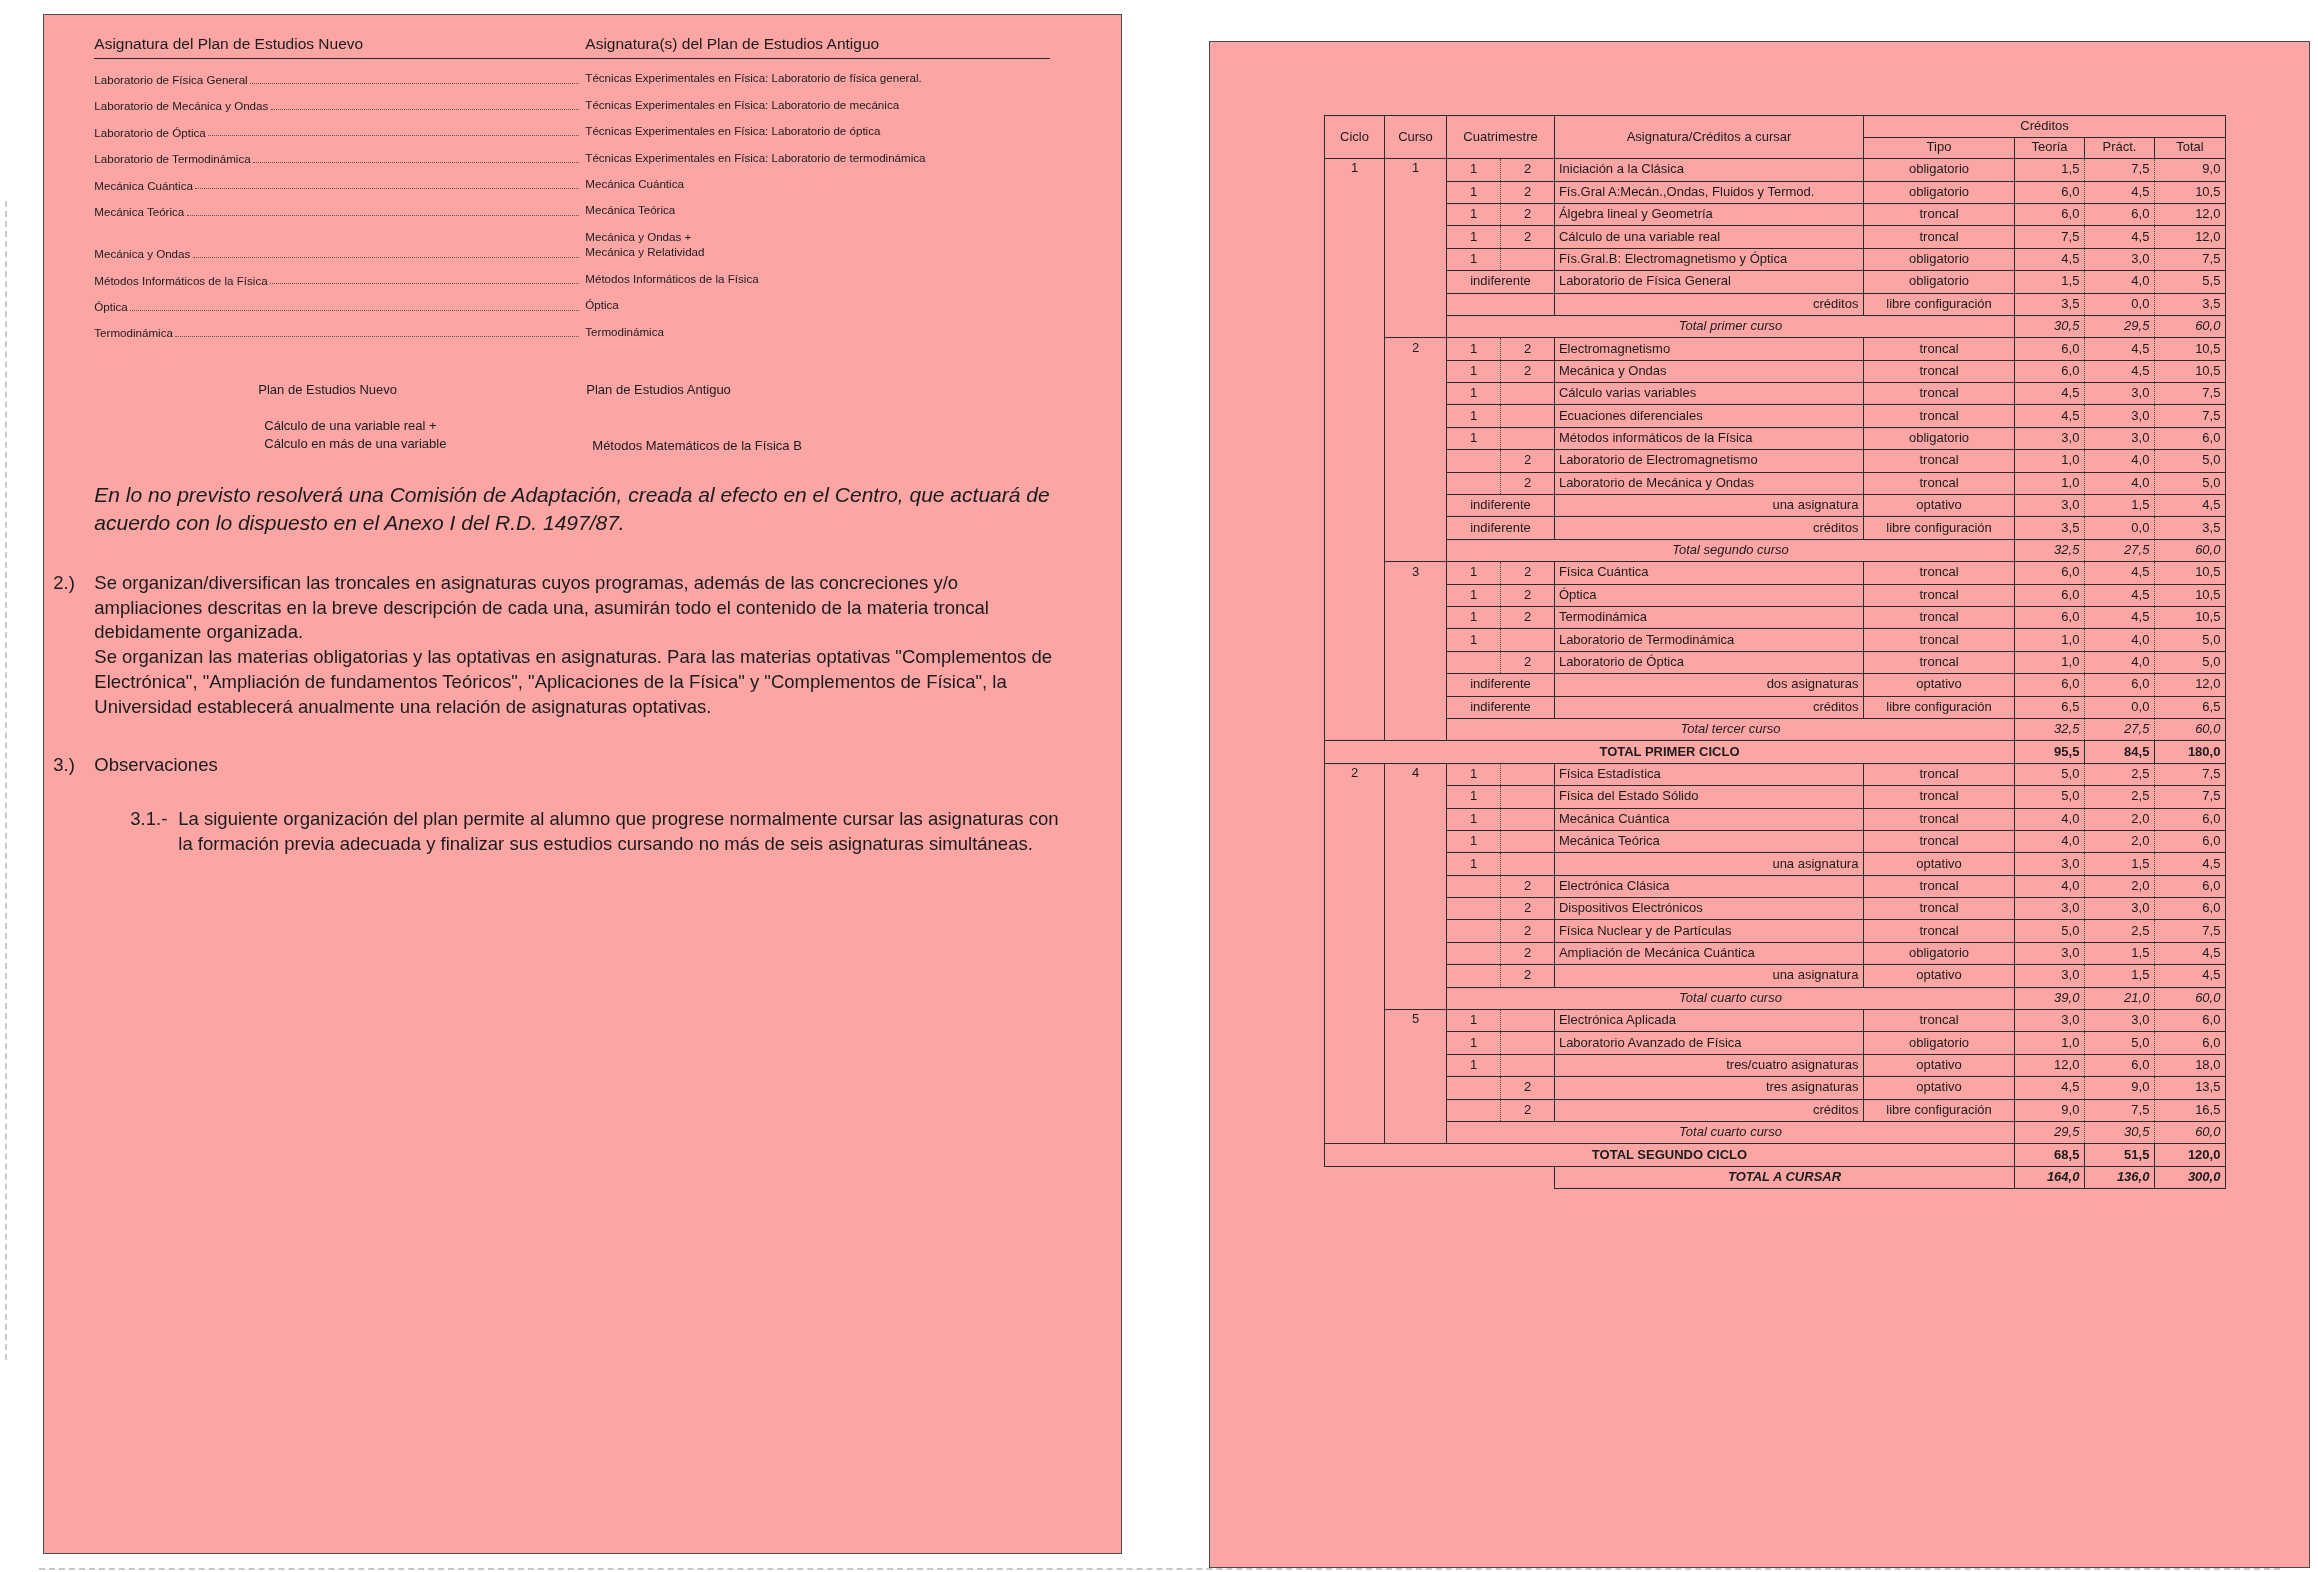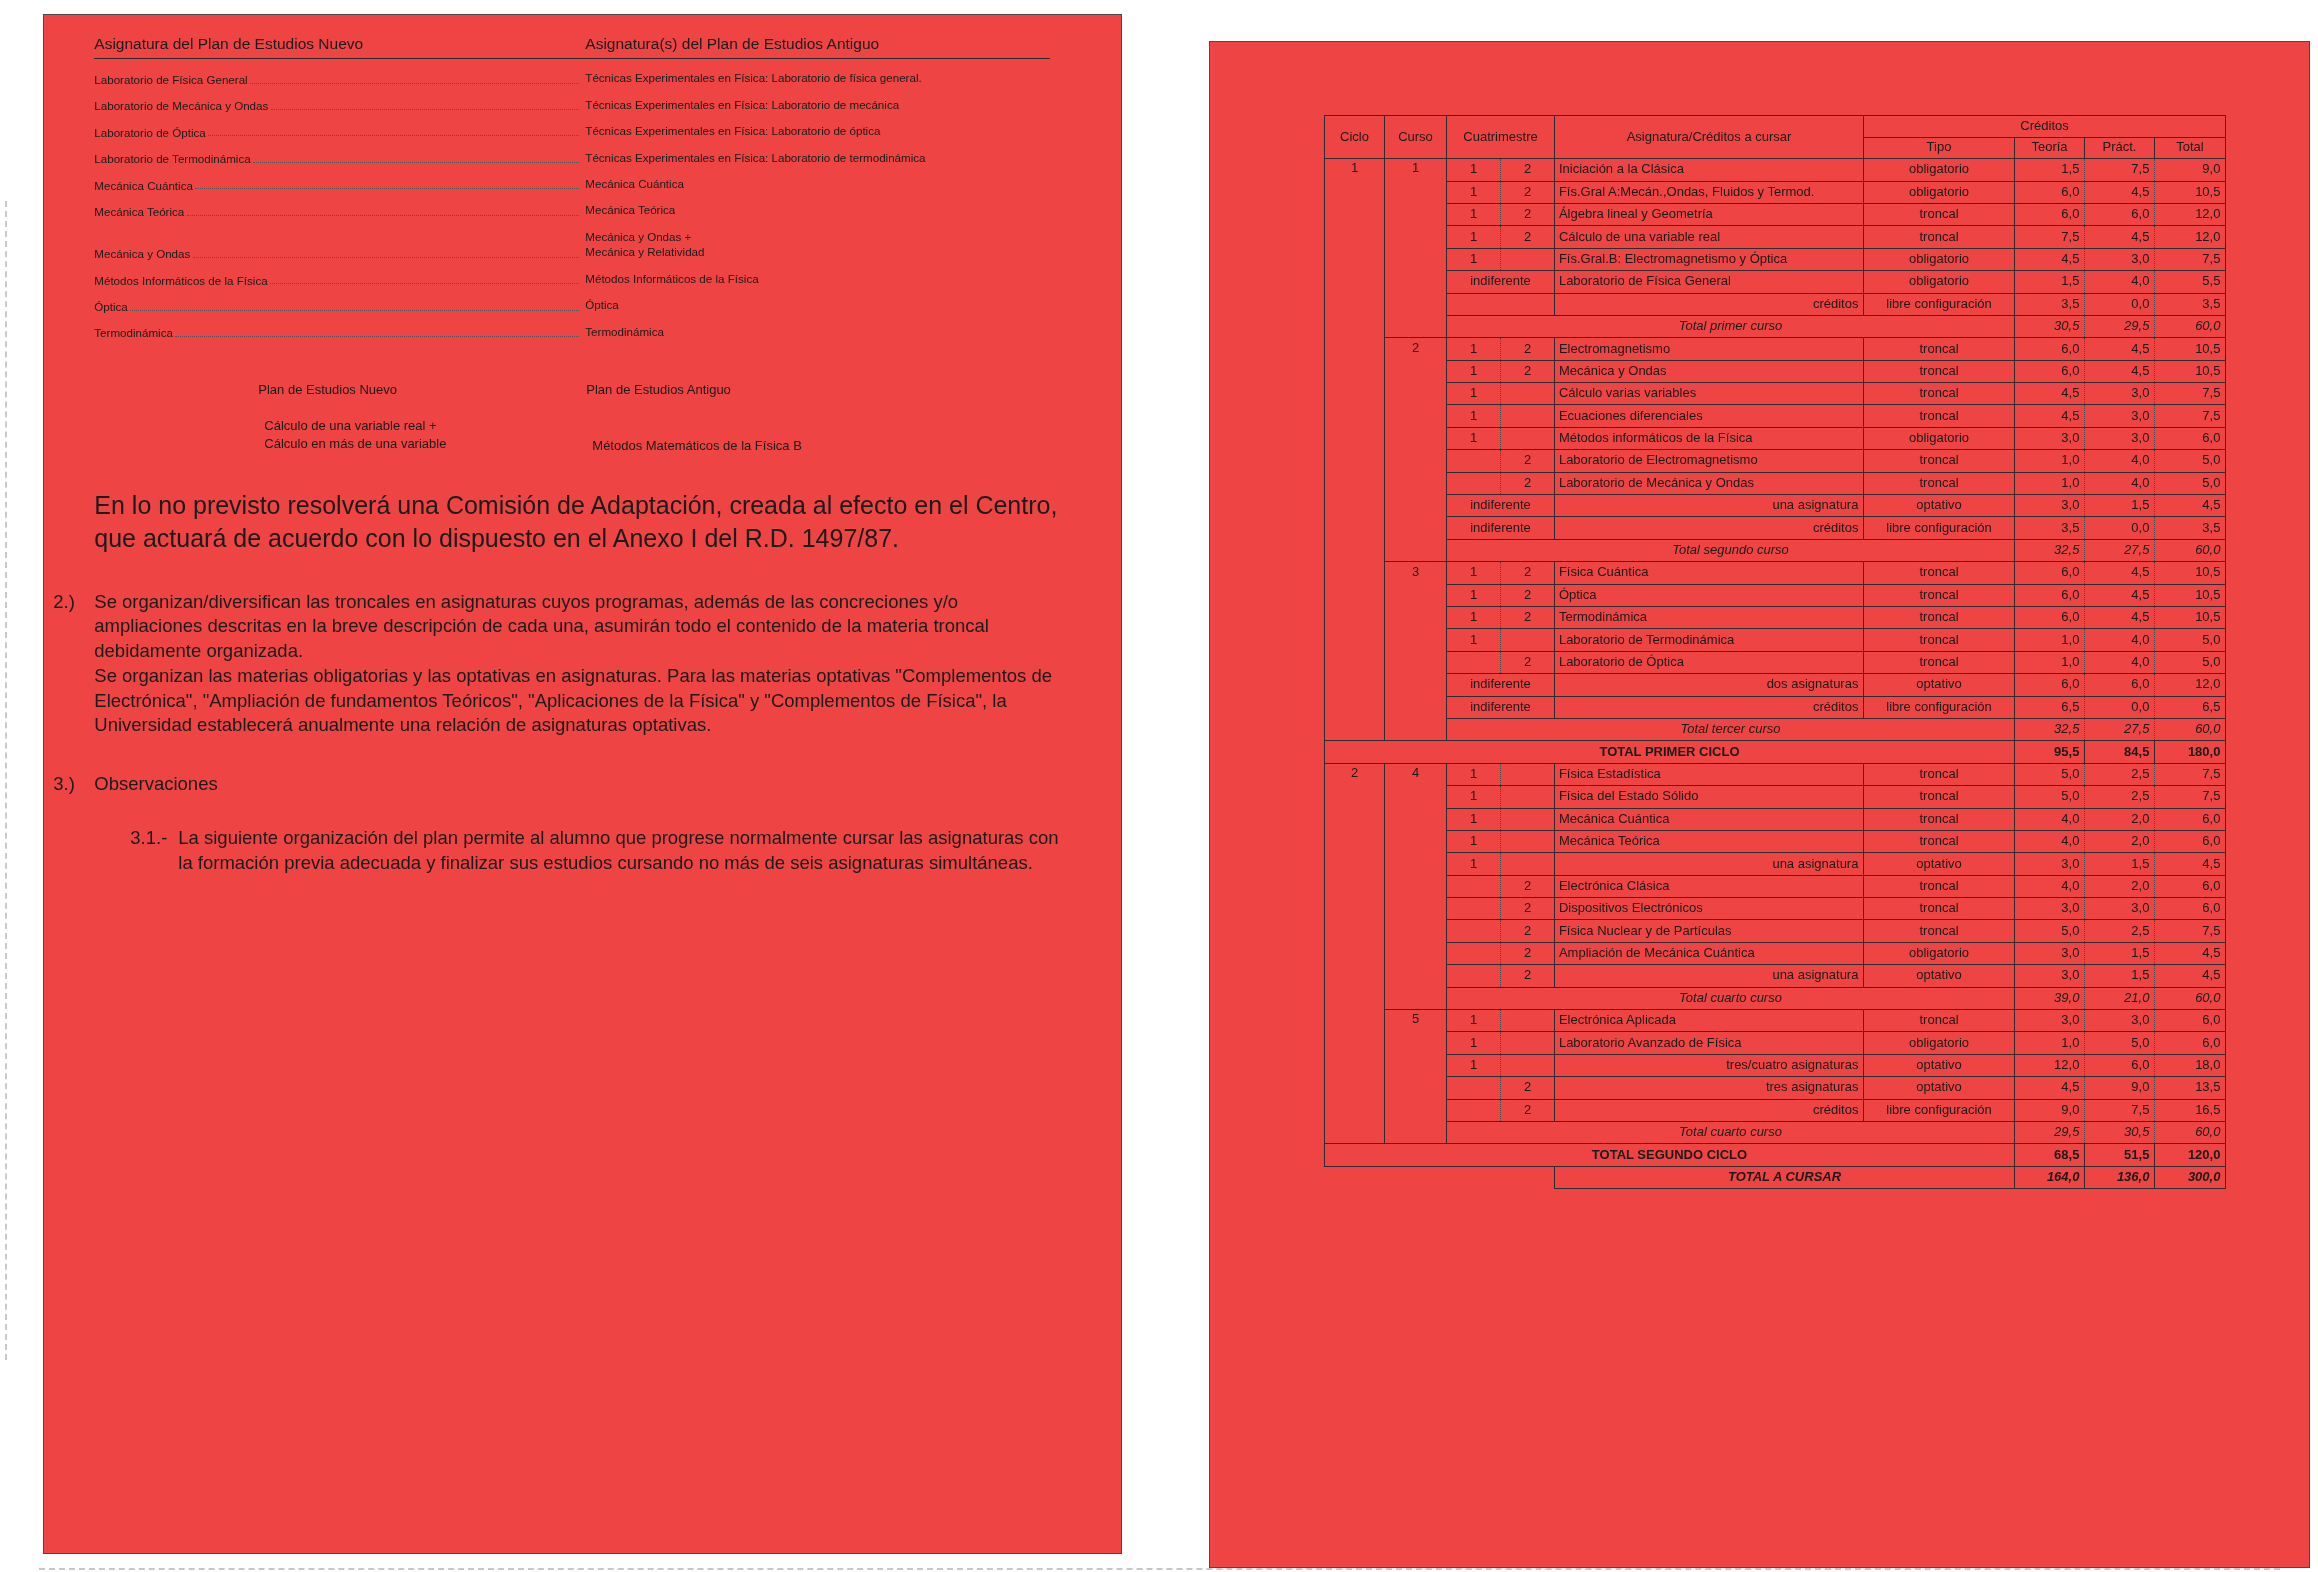--- a/index.html
+++ b/index.html
@@ -7,21 +7,21 @@
     width:2319px; height:1572px;
     background:#ffffff;
     font-family:"Liberation Sans", sans-serif;
     color:#1b1b1b;
     overflow:hidden;
     position:relative;
   }
   .edge-marks{ position:absolute; left:5.4px; top:201px; height:1159px; border-left:2.3px dashed #b5b5b5; opacity:.7; }
   .bottom-marks{ position:absolute; left:39px; width:2241px; bottom:2.3px; border-top:2.3px dashed #9a9a9a; opacity:.55; }
 
-  .page { position:absolute; background:#ef4444; border:0.8px solid #4a4a4a; }
+  .page { position:absolute; background:#fca5a5; border:0.8px solid #4a4a4a; }
   .page-left  { left:43px;  top:14px; width:1079px; height:1540px; }
   .page-right { left:1209px; top:41px; width:1101px; height:1527px; }
 
   
   .lp { padding:20px 31px 0 9.3px; }
 
   .map-table { margin-left:41px; width:956px; }
   .map-head { display:flex; border-bottom:1.5px solid #2a2a2a; padding-bottom:5.4px; font-size:15.5px; }
   .map-head .h-new { width:491px; }
   .map-head .h-old { flex:1; }
@@ -33,21 +33,21 @@
   .map-old { flex:1; white-space:pre-line; line-height:1.35; }
 
   .conv { margin:43px 0 0 205px; font-size:13px; }
   .conv-intro { width:738px; line-height:1.4; }
   .block-head { display:flex; margin-top:14px; }
   .block-head .b-new { width:328px; }
   .block-row { display:flex; margin-top:20px; align-items:flex-end; }
   .block-row .b-new { width:328px; white-space:pre-line; line-height:1.35;margin-left:6px; }
   .block-row .b-old { flex:1; }
 
-  .para { margin:36px 28px 0 41px; font-size:25px; line-height:1.34; }
+  .para { margin:28px 28px 0 41px; font-size:21px; line-height:1.34;font-style:italic; }
   .item { display:flex; margin:34px 28px 0 0; font-size:18.5px; line-height:1.34; }
   .item .num { width:41px; flex:none; }
   .item .body { flex:1; }
   .pre { white-space:pre-line; }
   .item31 { margin-left:77px; margin-top:29px; }
   .item31 .num { width:48px; }
 
   
   .rtable-wrap { margin:73px 0 0 114px; }
   table.curr { border-collapse:collapse; table-layout:fixed; width:900px; font-size:13px; line-height:1.15; }

